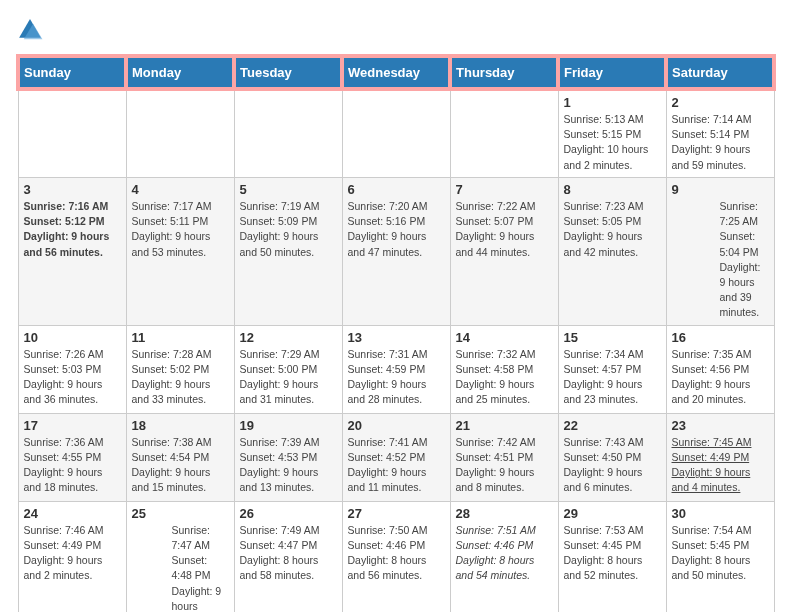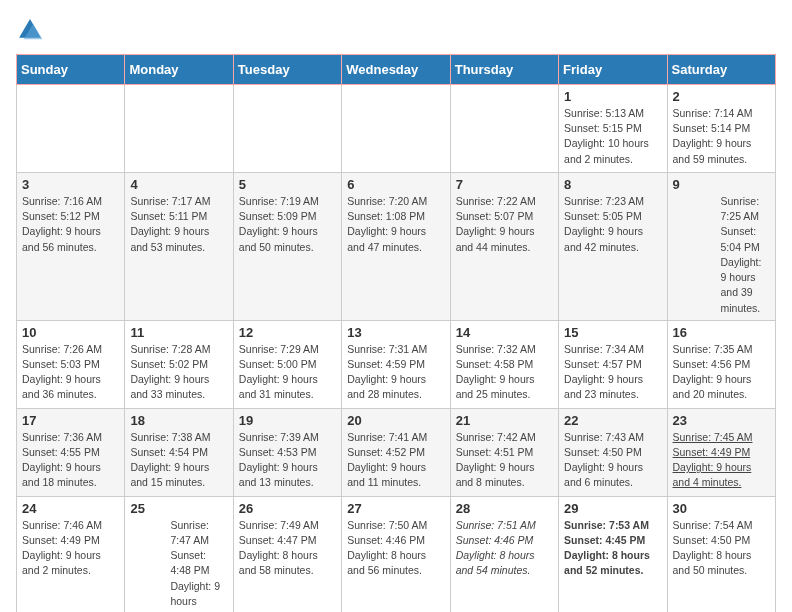--- a/index.html
+++ b/index.html
@@ -52,21 +52,21 @@
       border-collapse: collapse;
       table-layout: fixed;
     }
     thead tr th {
       background-color: #2a7ab5;
       color: #fff;
       font-size: 13px;
       font-weight: bold;
       padding: 7px 4px;
       text-align: left;
-      border: 1px solid #fca5a5;
+      border: 4px solid #fca5a5;
     }
     tbody tr td {
       border: 1px solid #ccc;
       vertical-align: top;
       padding: 4px 5px;
       font-size: 11px;
       color: #333;
       height: 88px;
       background: #fff;
     }
@@ -139,21 +139,21 @@
           <span class="day-num">2</span>
           <div class="day-detail" style="white-space: pre-line;">Sunrise: 7:14 AM
 Sunset: 5:14 PM
 Daylight: 9 hours
 and 59 minutes.</div>
         </td>
       </tr>
       <tr>
         <td>
           <span class="day-num">3</span>
-          <div class="day-detail" style="white-space: pre-line;">Sunrise: 7:16 AM
+          <div class="day-detail" style="white-space: pre-line; font-weight: bold;">Sunrise: 7:16 AM
 Sunset: 5:12 PM
 Daylight: 9 hours
 and 56 minutes.</div>
         </td>
         <td>
           <span class="day-num">4</span>
           <div class="day-detail" style="white-space: pre-line;">Sunrise: 7:17 AM
 Sunset: 5:11 PM
 Daylight: 9 hours
 and 53 minutes.</div>
@@ -161,21 +161,21 @@
         <td>
           <span class="day-num">5</span>
           <div class="day-detail" style="white-space: pre-line;">Sunrise: 7:19 AM
 Sunset: 5:09 PM
 Daylight: 9 hours
 and 50 minutes.</div>
         </td>
         <td>
           <span class="day-num">6</span>
           <div class="day-detail" style="white-space: pre-line;">Sunrise: 7:20 AM
-Sunset: 1:08 PM
+Sunset: 5:16 PM
 Daylight: 9 hours
 and 47 minutes.</div>
         </td>
         <td>
           <span class="day-num">7</span>
           <div class="day-detail" style="white-space: pre-line;">Sunrise: 7:22 AM
 Sunset: 5:07 PM
 Daylight: 9 hours
 and 44 minutes.</div>
         </td>
@@ -327,27 +327,27 @@
         </td>
         <td>
           <span class="day-num">28</span>
           <div class="day-detail" style="white-space: pre-line; font-style: italic;">Sunrise: 7:51 AM
 Sunset: 4:46 PM
 Daylight: 8 hours
 and 54 minutes.</div>
         </td>
         <td>
           <span class="day-num">29</span>
-          <div class="day-detail" style="white-space: pre-line; font-weight: bold;">Sunrise: 7:53 AM
+          <div class="day-detail" style="white-space: pre-line;">Sunrise: 7:53 AM
 Sunset: 4:45 PM
 Daylight: 8 hours
 and 52 minutes.</div>
         </td>
         <td>
           <span class="day-num">30</span>
           <div class="day-detail" style="white-space: pre-line;">Sunrise: 7:54 AM
-Sunset: 4:50 PM
+Sunset: 5:45 PM
 Daylight: 8 hours
 and 50 minutes.</div>
         </td>
       </tr>
     </tbody>
 </table>
 
 </body></html>

